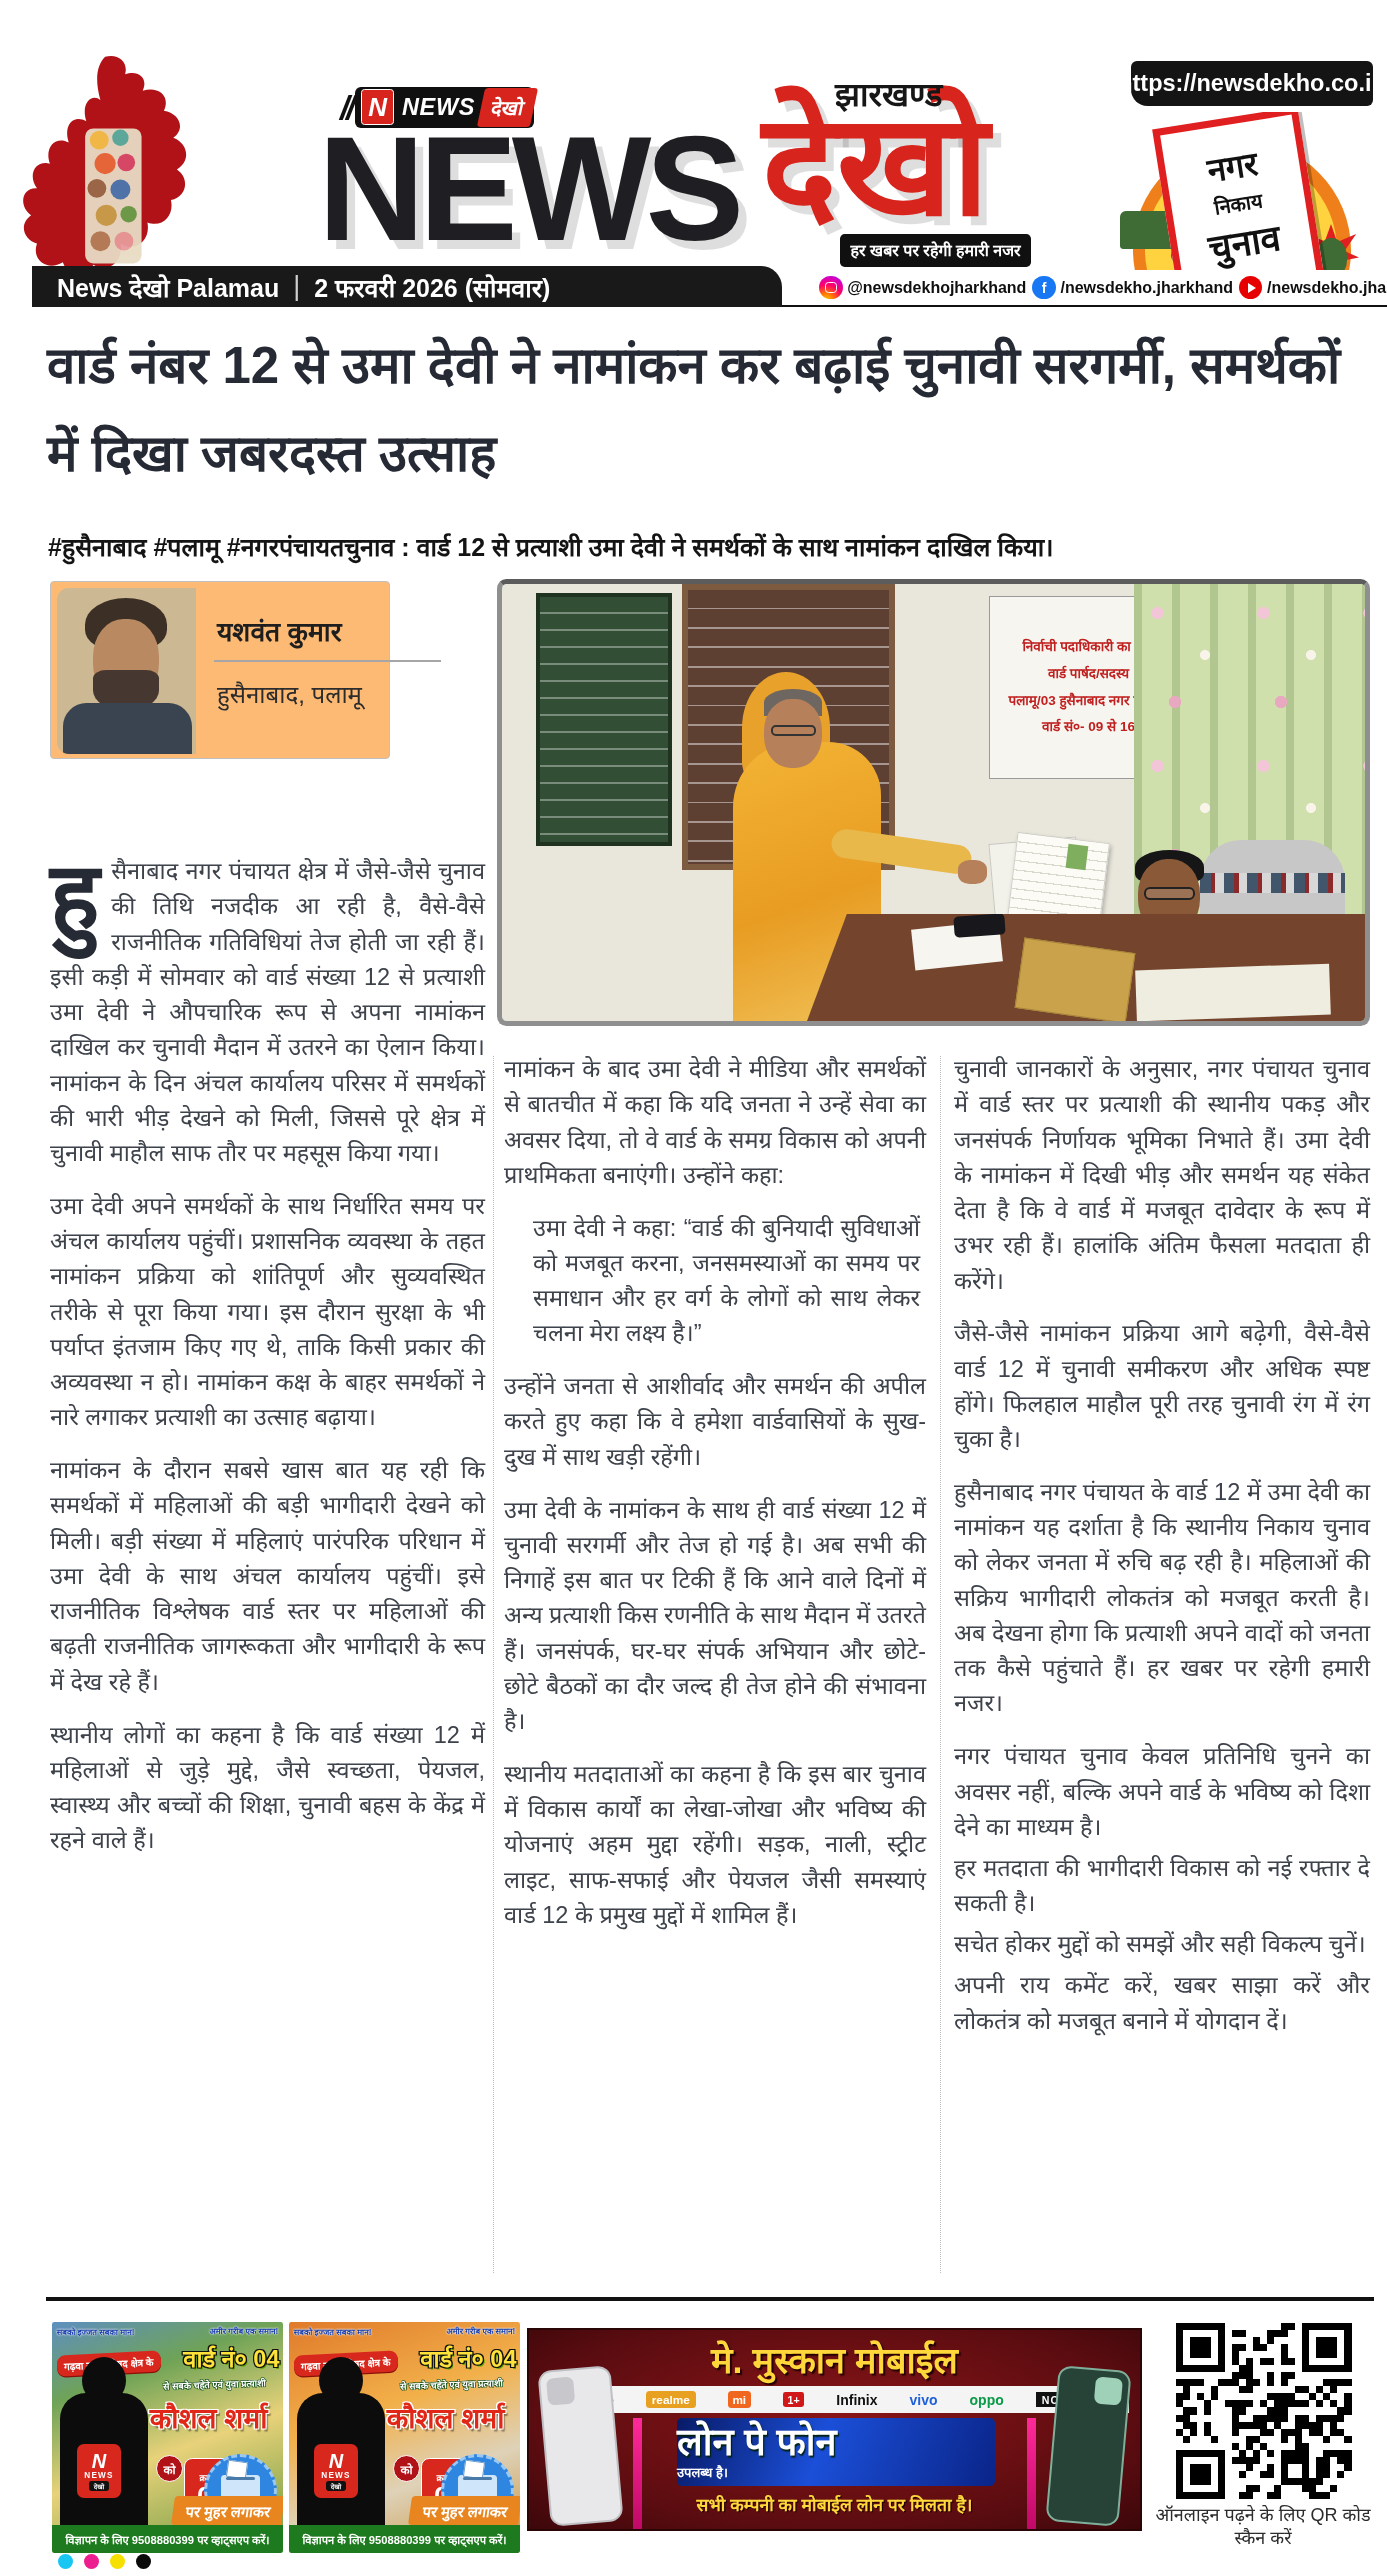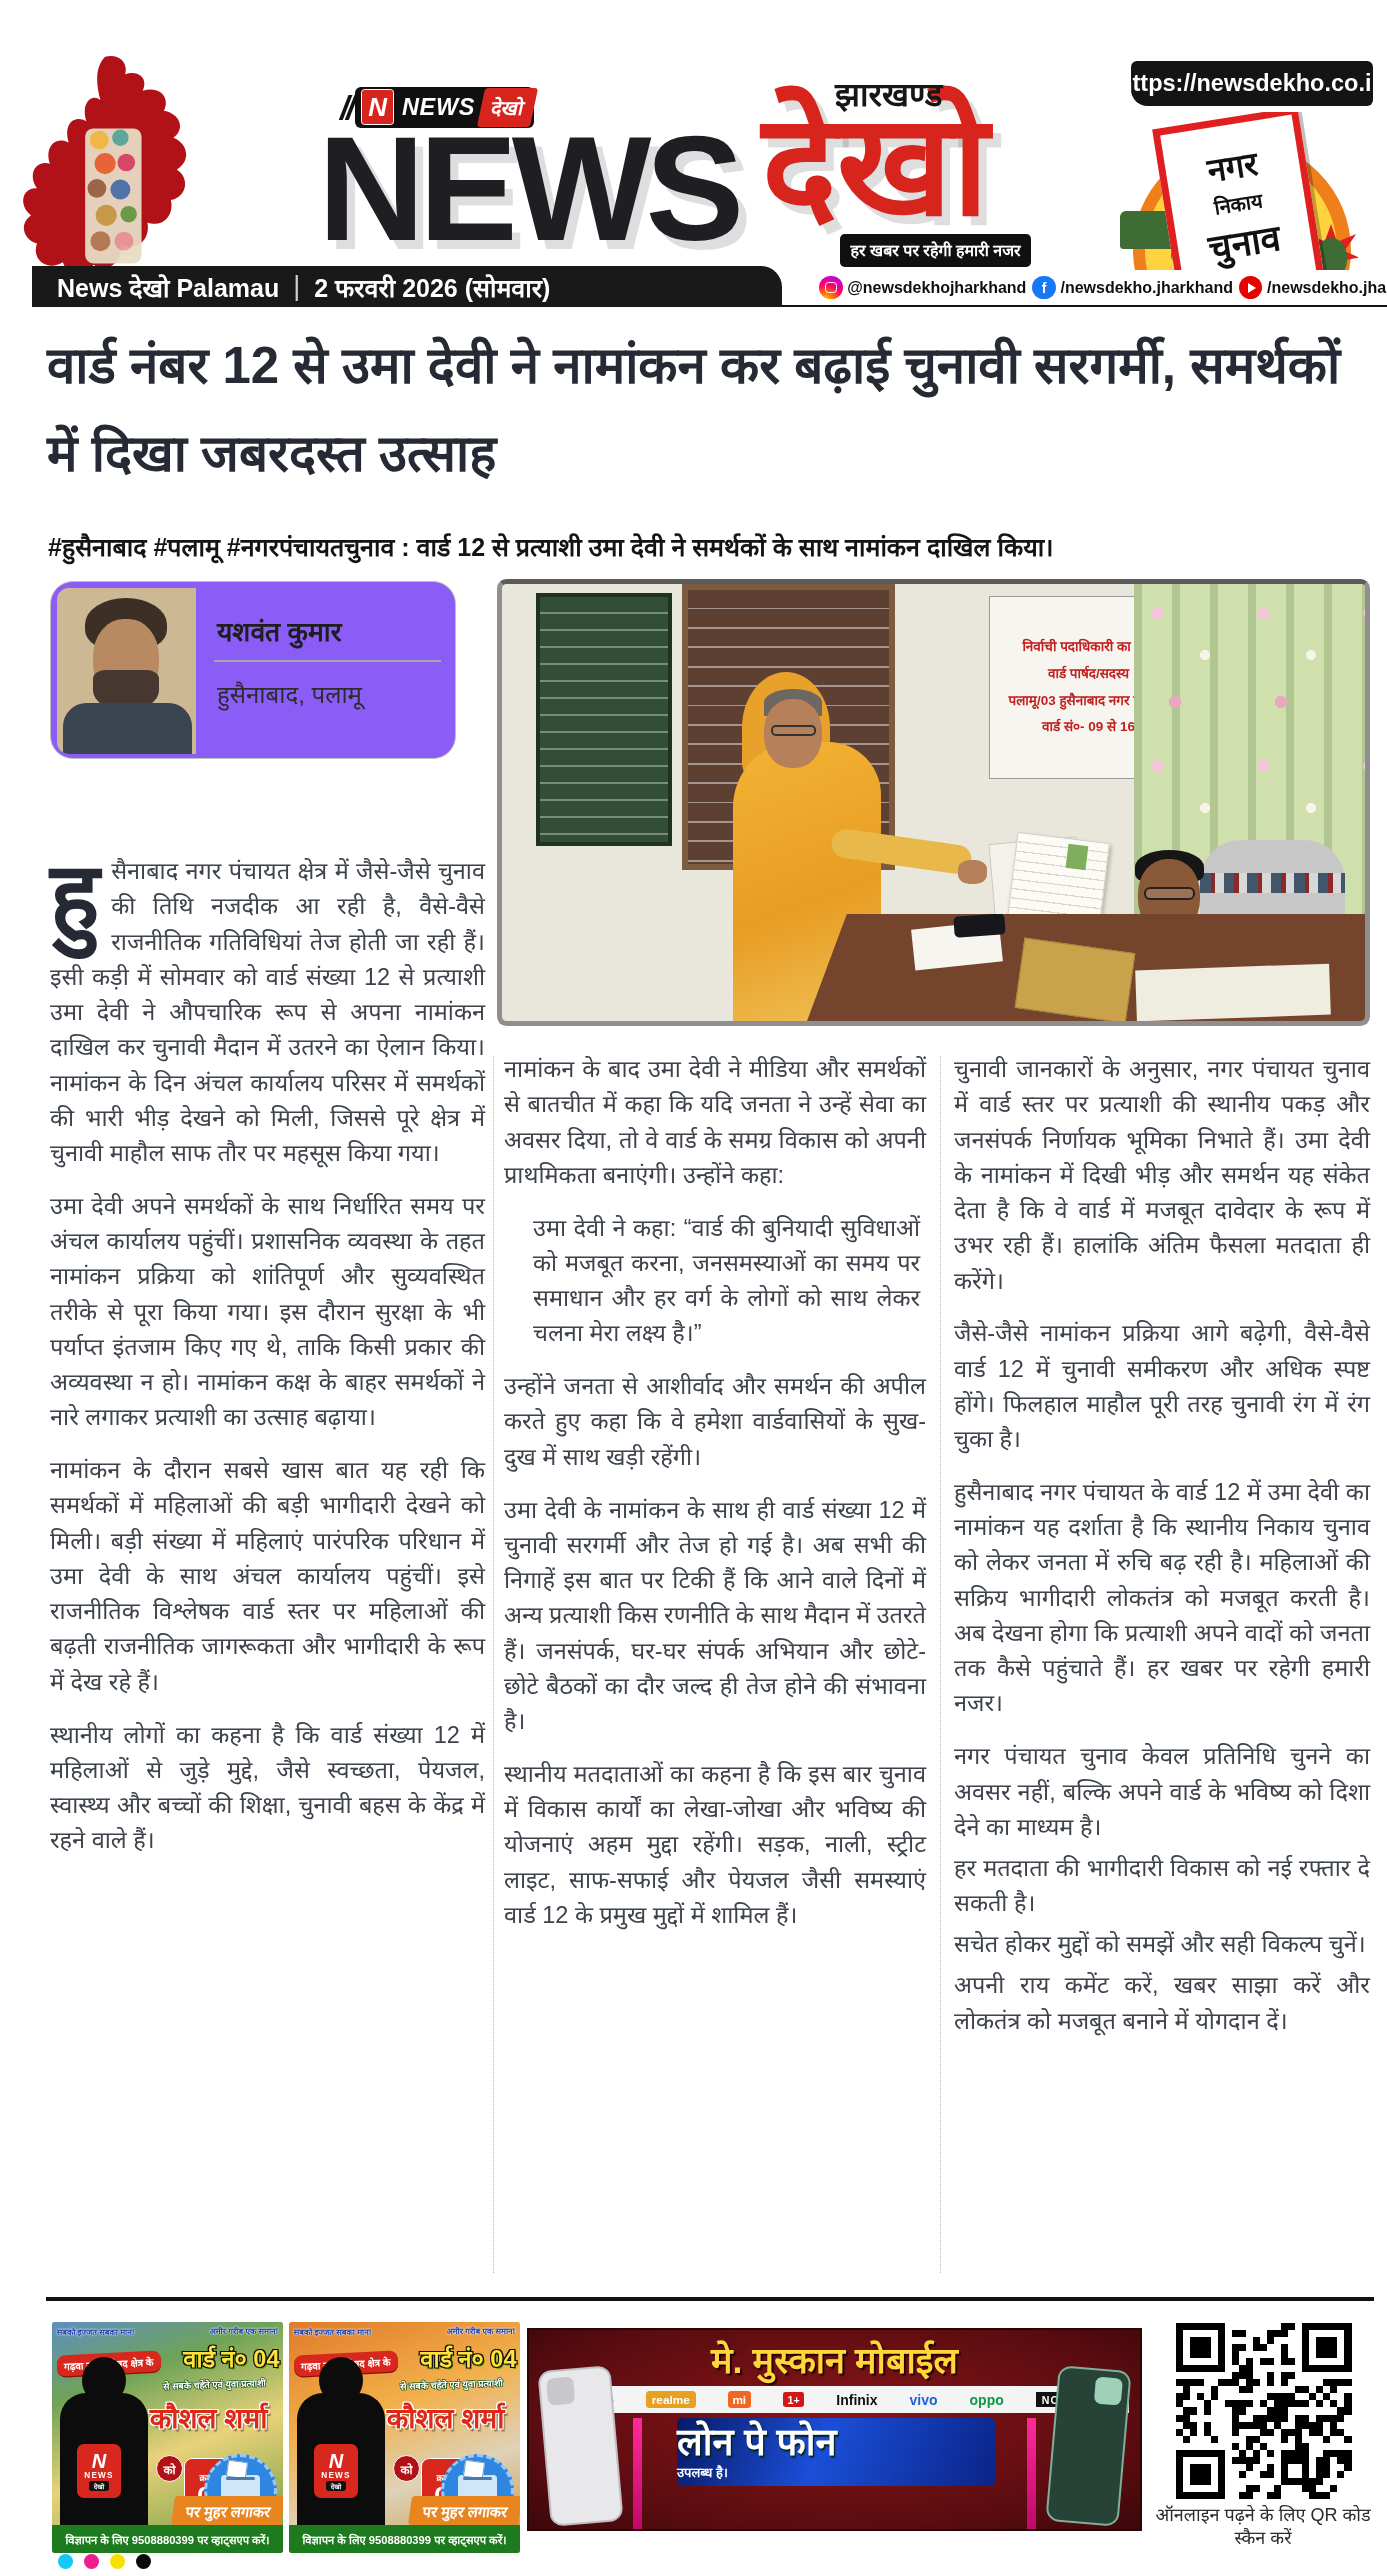--- a/index.html
+++ b/index.html
@@ -42,21 +42,21 @@
   .icn.fb{background:#1877f2}
   .icn.yt{background:#e60000}
   .icn.yt span{width:0;height:0;border-left:8.2px solid #fff;border-top:5.3px solid transparent;border-bottom:5.3px solid transparent;display:block;margin-left:2.4px}
   .hdrline{position:absolute;left:782px;top:305px;width:606px;height:2.4px;background:#111}
 
   
   .headline{position:absolute;left:47px;top:322px;width:1309px;font-size:51px;line-height:1.72;font-weight:800;color:#262a34}
   .subhead{position:absolute;left:48px;top:529px;width:1323px;font-size:25px;font-weight:700;color:#141414}
 
   
-  .rep{position:absolute;left:50px;top:581px;width:406px;height:178px;background:#8b5cf6;border:1.2px solid #c0c0c0;border-radius:23px}
+  .rep{position:absolute;left:50px;top:581px;width:340px;height:178px;background:#fdba74;border:1.2px solid #c0c0c0;border-radius:4px}
   .rep .ph{position:absolute;left:5.9px;top:5.9px;width:139px;height:166px;border-radius:11.8px 0 0 11.8px;background:#cdb894;overflow:hidden}
   .rep .ph .hair{position:absolute;left:28px;top:10.6px;width:82px;height:53px;background:#3c2f26;border-radius:50% 50% 40% 40%}
   .rep .ph .face{position:absolute;left:36px;top:31px;width:66px;height:82px;background:#b98a62;border-radius:46%}
   .rep .ph .beard{position:absolute;left:36px;top:82px;width:66px;height:41px;background:#463830;border-radius:20% 20% 50% 50%}
   .rep .ph .body{position:absolute;left:5.9px;top:115px;width:129px;height:56px;background:#3a4350;border-radius:23.5px 23.5px 0 0}
   .rep .name{position:absolute;left:166px;top:31px;font-size:26.5px;font-weight:800;color:#1e1e1e}
   .rep .rule{position:absolute;left:163px;top:78px;width:227px;height:2.4px;background:#a6a6a6}
   .rep .loc{position:absolute;left:166px;top:95px;font-size:24px;font-weight:500;color:#2c2c2c}
 
   
@@ -385,20 +385,21 @@
     <span class="brand b-nothing">NOTHING</span>
   </div>
   <div class="phoneL"></div>
   <div class="phoneR"></div>
   <div class="pinkL"></div>
   <div class="pinkR"></div>
   <div class="loan">
     <div class="big">लोन पे फोन</div>
     <div class="small">उपलब्ध है।</div>
   </div>
+  <div class="yline">सभी कम्पनी का मोबाईल लोन पर मिलता है।</div>
 </div>
 
 <div class="qrwrap"><svg id="qr" width="183" height="176" viewBox="0 0 25 25" shape-rendering="crispEdges">
       <rect x="0" y="0" width="25" height="25" fill="#fff"></rect>
       <rect x="15" y="0" width="1" height="1" fill="#000"></rect>
       <rect x="16" y="0" width="1" height="1" fill="#000"></rect>
       <rect x="8" y="1" width="1" height="1" fill="#000"></rect>
       <rect x="9" y="1" width="1" height="1" fill="#000"></rect>
       <rect x="13" y="1" width="1" height="1" fill="#000"></rect>
       <rect x="14" y="1" width="1" height="1" fill="#000"></rect>

